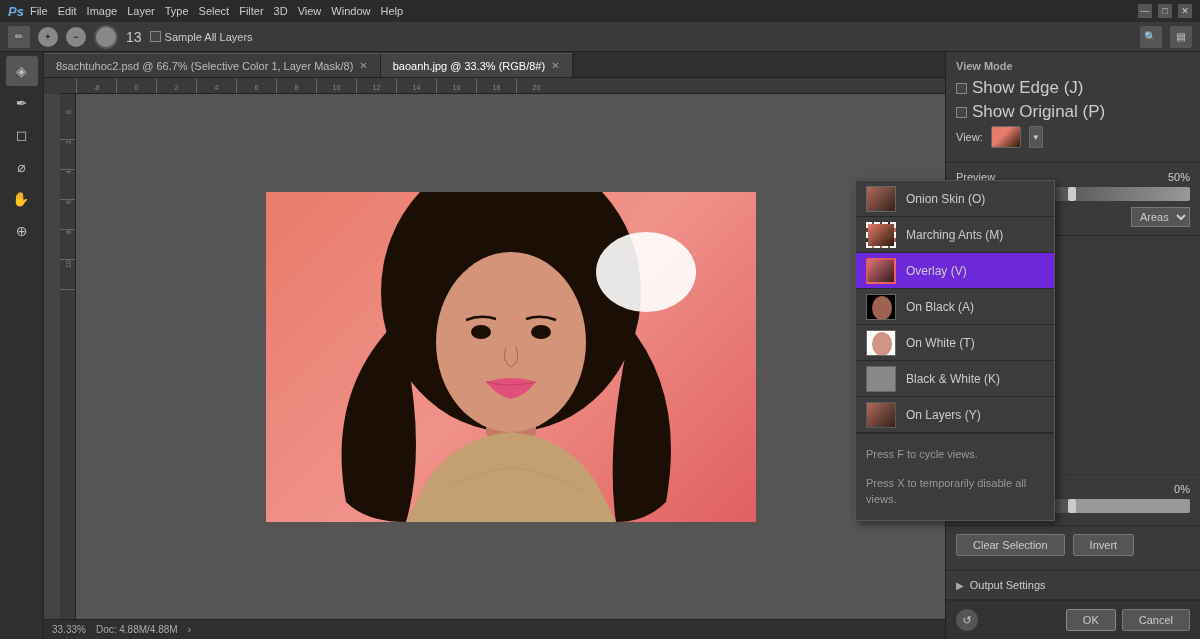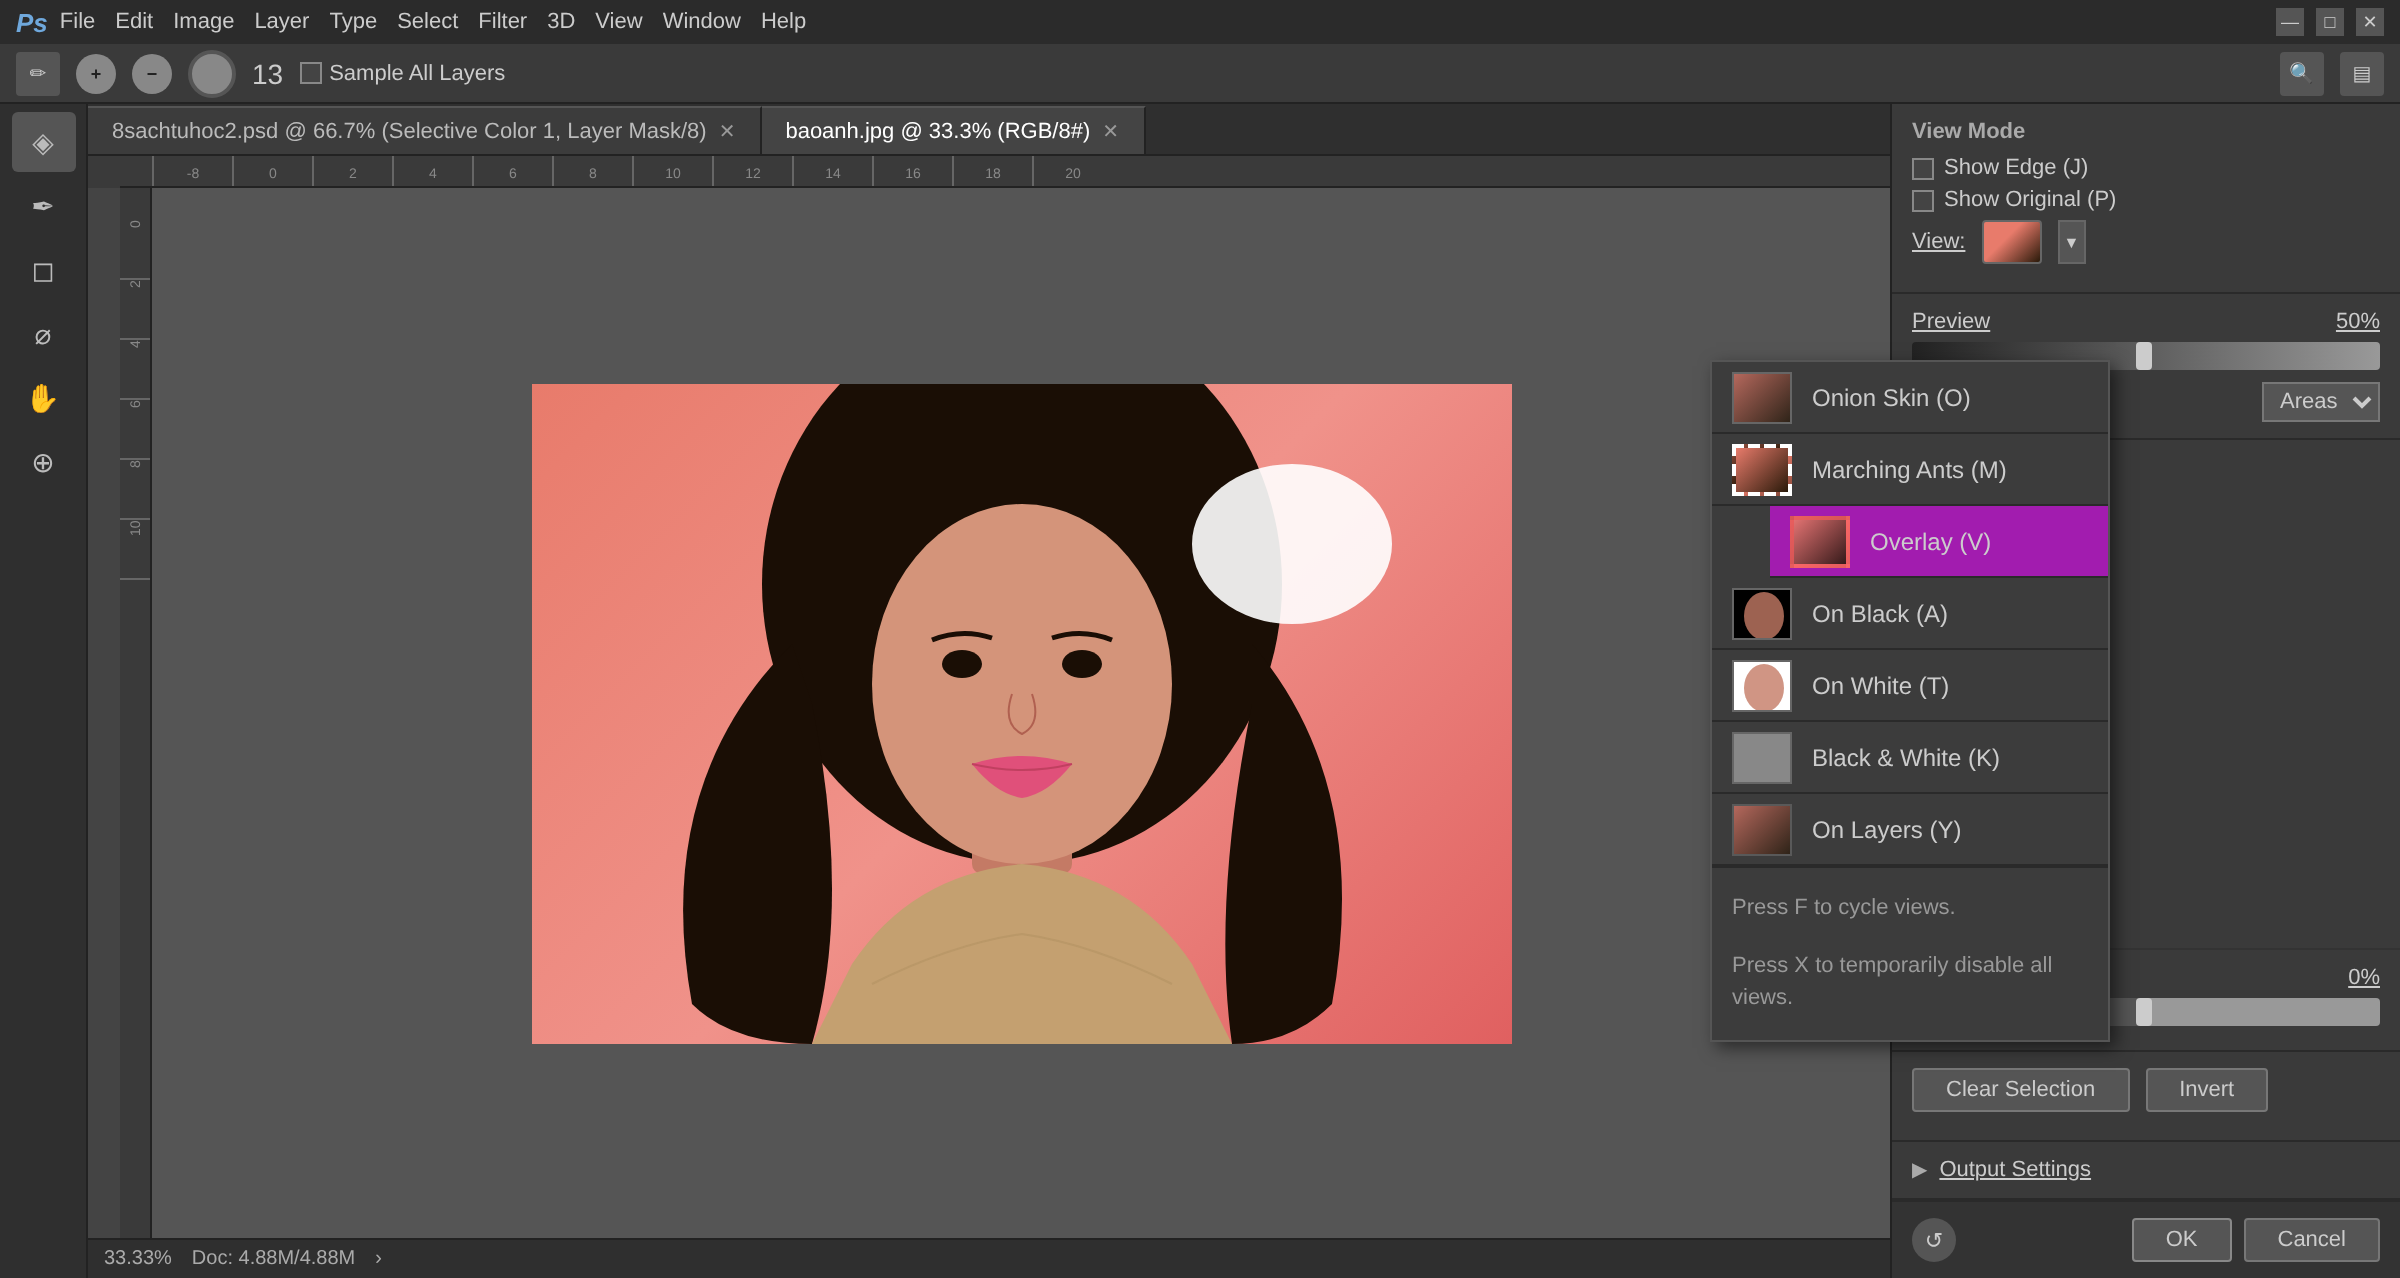--- a/index.html
+++ b/index.html
@@ -311,21 +311,20 @@
     }
     .prop-row {
       display: flex;
       align-items: center;
       gap: 8px;
       margin-bottom: 6px;
     }
     .prop-text {
       font-size: 11px;
       color: #ccc;
-      text-decoration: underline;
     }
 
     
     .view-thumb {
       width: 30px;
       height: 22px;
       background: linear-gradient(135deg, #e87b6b, #2a1a0a);
       border: 1px solid #666;
       border-radius: 2px;
       cursor: pointer;
@@ -342,21 +341,21 @@
       cursor: pointer;
       font-size: 8px;
       color: #ccc;
     }
 
     
     .prop-checkbox {
       display: flex;
       align-items: center;
       gap: 5px;
-      font-size: 11px;
+      font-size: 17px;
       color: #ccc;
       margin-bottom: 4px;
     }
     .checkbox-box {
       width: 11px;
       height: 11px;
       border: 1px solid #888;
       background: #444;
       cursor: pointer;
     }
@@ -393,21 +392,21 @@
     }
     .dropdown-item {
       height: 36px;
       display: flex;
       align-items: center;
       gap: 10px;
       padding: 0 10px;
       cursor: pointer;
       border-bottom: 1px solid #2a2a2a;
     }
-    .dropdown-item.selected { background: #a21caf; margin-left: 29px; }
+    .dropdown-item.selected { background: #6d28d9; }
     .dropdown-item-thumb {
       width: 30px;
       height: 26px;
       border: 1px solid #666;
       flex-shrink: 0;
       overflow: hidden;
     }
     .dropdown-item-label {
       font-size: 12px;
       color: #ccc;

